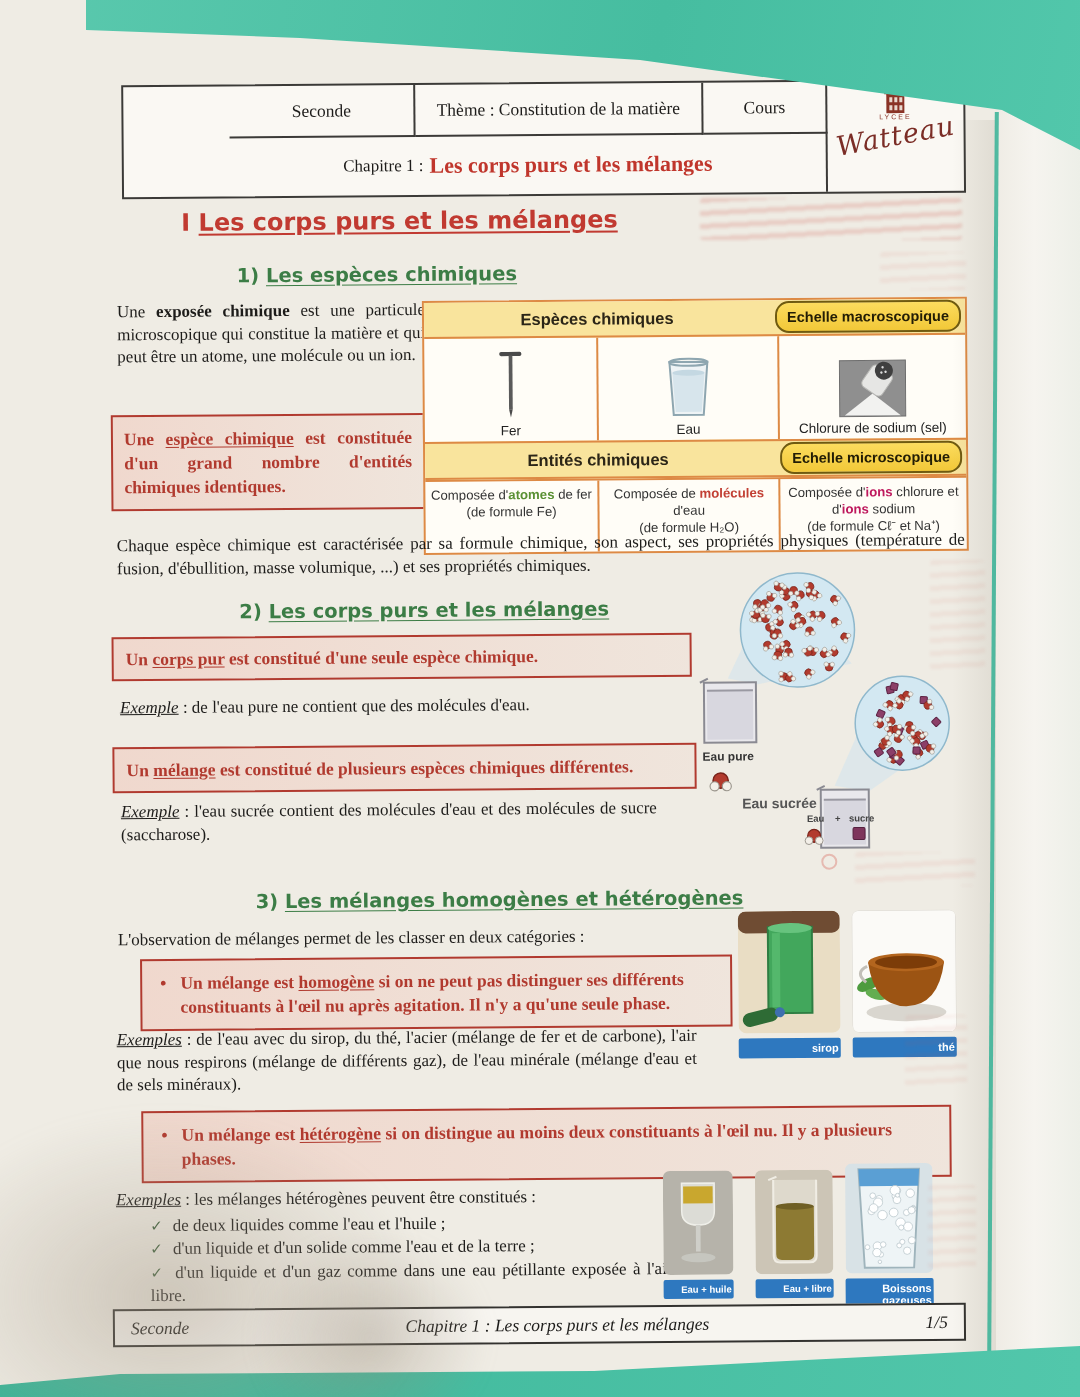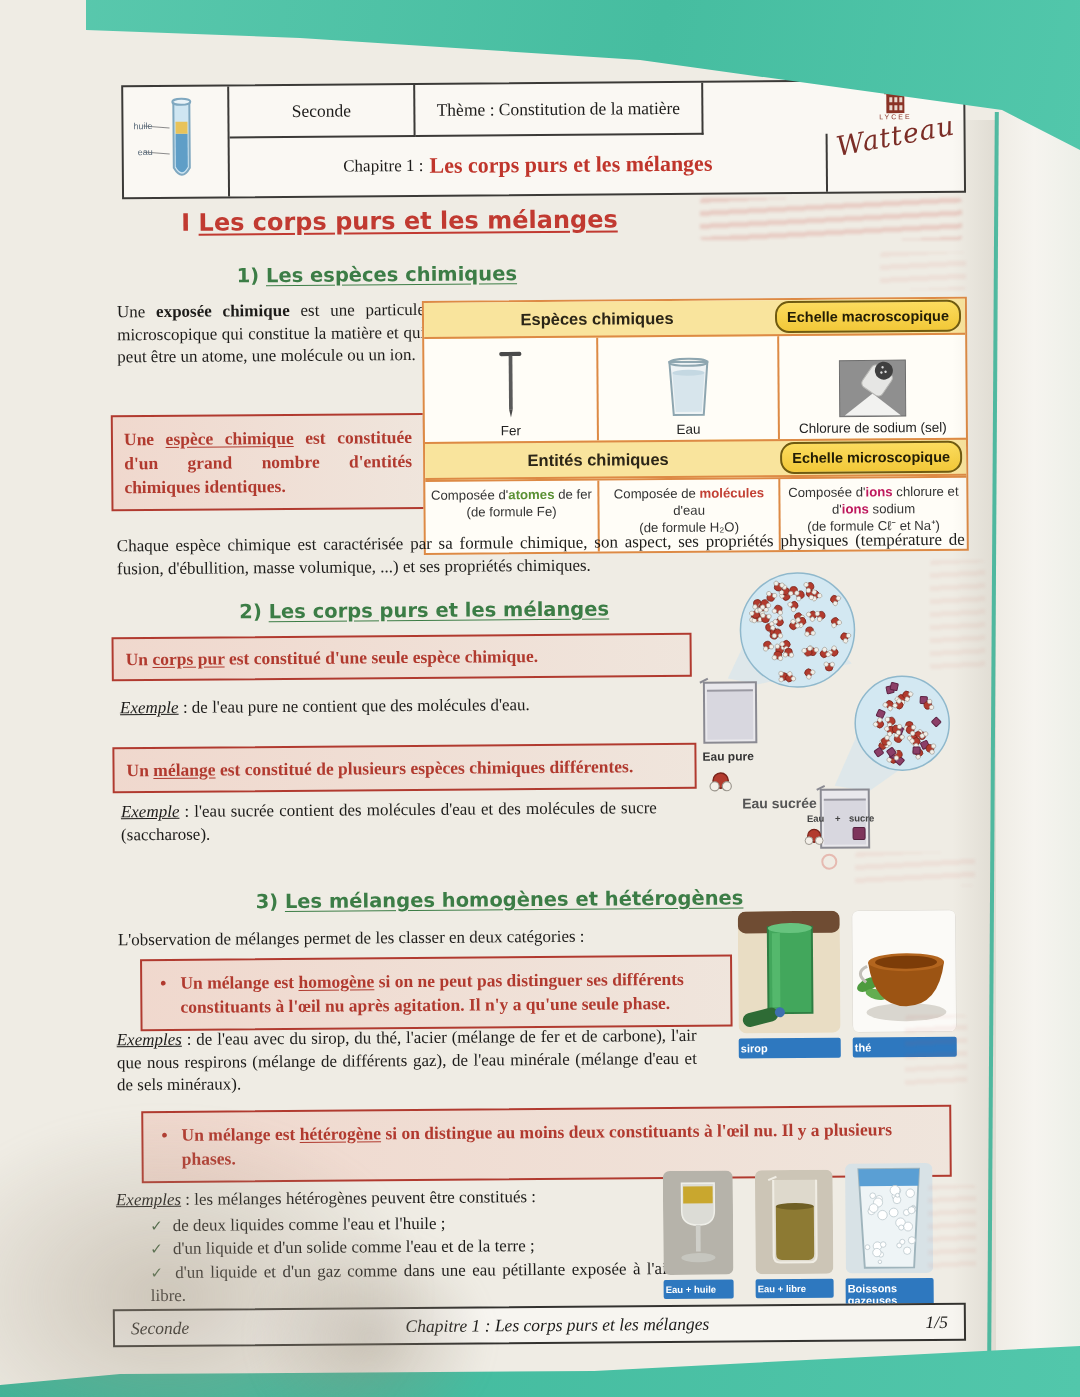--- a/index.html
+++ b/index.html
@@ -66,21 +66,21 @@
   .t-head2{border-top:2px solid #dd8a45}
   .t-txtcell{min-height:60px;padding:5px 4px 6px;font-family:"Liberation Sans",sans-serif;font-size:13.2px;
     line-height:1.3;text-align:center;color:#333}
   .t-txtcell + .t-txtcell{border-left:2px solid #dd8a45}
   .hl-atoms{color:#5a9033;font-weight:bold}
   .hl-mol{color:#c23f33;font-weight:bold}
   .hl-ions{color:#be185d;font-weight:bold}
   
   .card{position:absolute;display:flex;flex-direction:column;align-items:stretch}
   .card svg{border-radius:7px;display:block}
-  .blue-label{margin-top:5px;background:#2e78bf;color:#fff;text-align:left;
+  .blue-label{margin-top:5px;background:#2e78bf;color:#fff;text-align:right;
     font-family:"Liberation Sans",sans-serif;font-weight:bold;font-size:11px;padding:4px 2px;border-radius:2px}
   
   .checklist{margin:2px 0 0 0;padding-left:34px;list-style:none}
   .checklist li{font-size:17px;line-height:1.38}
   .check{color:#3a5f3a;font-family:"DejaVu Sans",sans-serif;margin-right:10px;font-size:15px}
   
   .footer-bar{position:absolute;left:108px;top:1306px;width:853px;height:38px;border:2px solid #33322f;
     display:flex;align-items:center;justify-content:space-between;padding:0 16px;box-sizing:border-box;
     font-style:italic;font-size:17.5px;background:#f7f5f0}
   svg text{font-family:"Liberation Sans",sans-serif}
@@ -102,41 +102,28 @@
 <div class="ghost" style="left:928px;top:1185px;width:48px;height:84px;opacity:.35"></div>
 
 <div class="hand-shadow" style="left:-50px;top:1110px;width:480px;height:300px;
             background:radial-gradient(ellipse at 45% 62%,rgba(165,152,134,.45),rgba(165,152,134,0) 70%)"></div>
 <div class="hand-shadow" style="left:250px;top:1230px;width:240px;height:180px;
             background:radial-gradient(ellipse at 50% 60%,rgba(150,138,120,.38),rgba(150,138,120,0) 70%)"></div>
 
 <div class="tilt">
 
   <div class="header-table">
-    <div class="hc c-logo">
-      <svg width="88" height="96" viewBox="0 0 88 96">
-        <g stroke="#8c8c8c" stroke-width="1">
-          <line x1="12" y1="32" x2="38" y2="34"></line>
-            <line x1="12" y1="58" x2="38" y2="60"></line>
-        </g>
-        <text x="2" y="35" font-size="9" fill="#5a6b7a">huile</text>
-        <text x="6" y="61" font-size="9" fill="#5a6b7a">eau</text>
-        <g>
-          <path d="M42,8 L58,8 L58,74 Q50,88 42,74 Z" fill="#cfe6f2" stroke="#7fa8c0" stroke-width="2"></path>
-          <path d="M44,40 L56,40 L56,73 Q50,84 44,73 Z" fill="#5f9ec7"></path>
-          <path d="M44,28 L56,28 L56,40 L44,40 Z" fill="#e8c35a"></path>
-          <ellipse cx="50" cy="8" rx="9" ry="3" fill="#e9f3f8" stroke="#7fa8c0" stroke-width="2"></ellipse>
-        </g>
-      </svg>
-    </div>
     <div class="hc c-sec">
         <span>Seconde</span>
       </div>
     <div class="hc c-theme">
         <span>Thème : Constitution de la matière</span>
+      </div>
+    <div class="hc c-cours">
+        <span>Cours</span>
       </div>
     <div class="hc c-wat">
       <svg width="30" height="28" viewBox="0 0 30 28">
         <rect x="6" y="6" width="18" height="20" fill="#8a3326"></rect>
         <rect x="4" y="3" width="22" height="4" fill="#8a3326"></rect>
         <rect x="9" y="10" width="3" height="5" fill="#e8d9cf"></rect>
           <rect x="14" y="10" width="3" height="5" fill="#e8d9cf"></rect>
         <rect x="19" y="10" width="3" height="5" fill="#e8d9cf"></rect>
         <rect x="9" y="18" width="3" height="5" fill="#e8d9cf"></rect>
           <rect x="14" y="18" width="3" height="5" fill="#e8d9cf"></rect>

